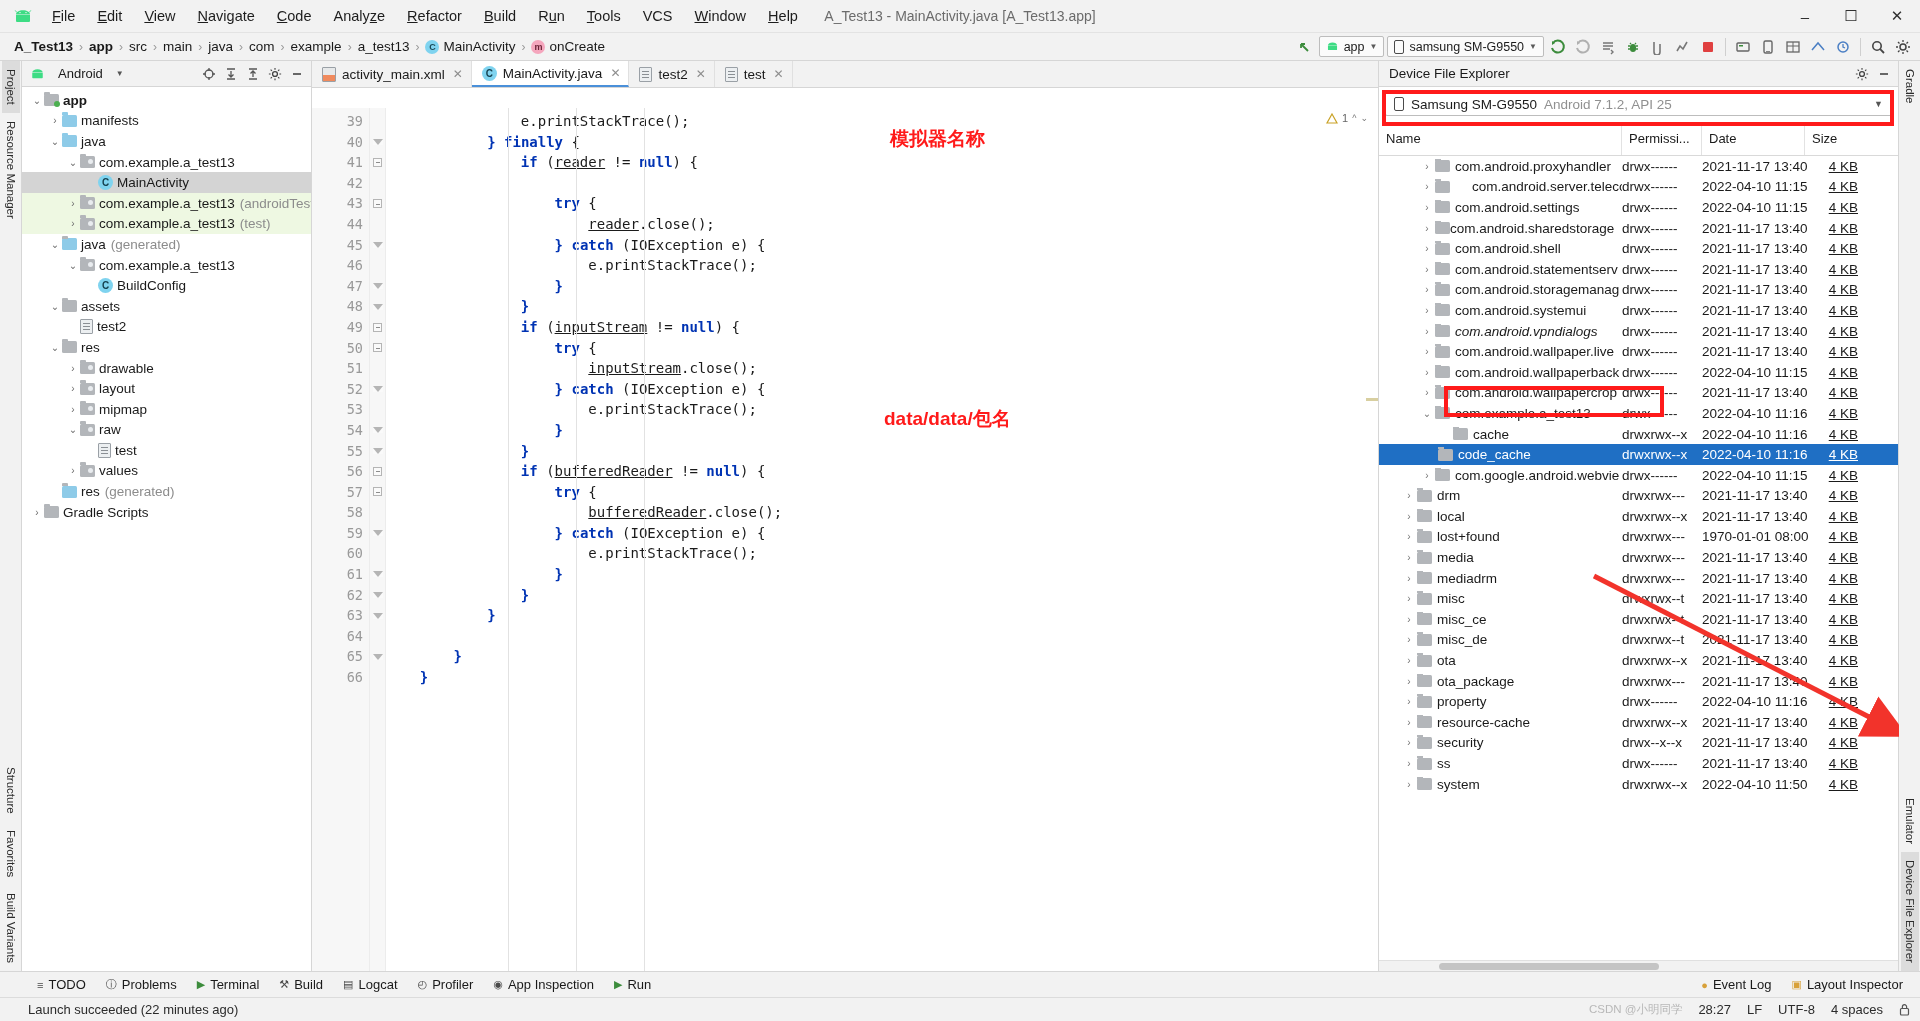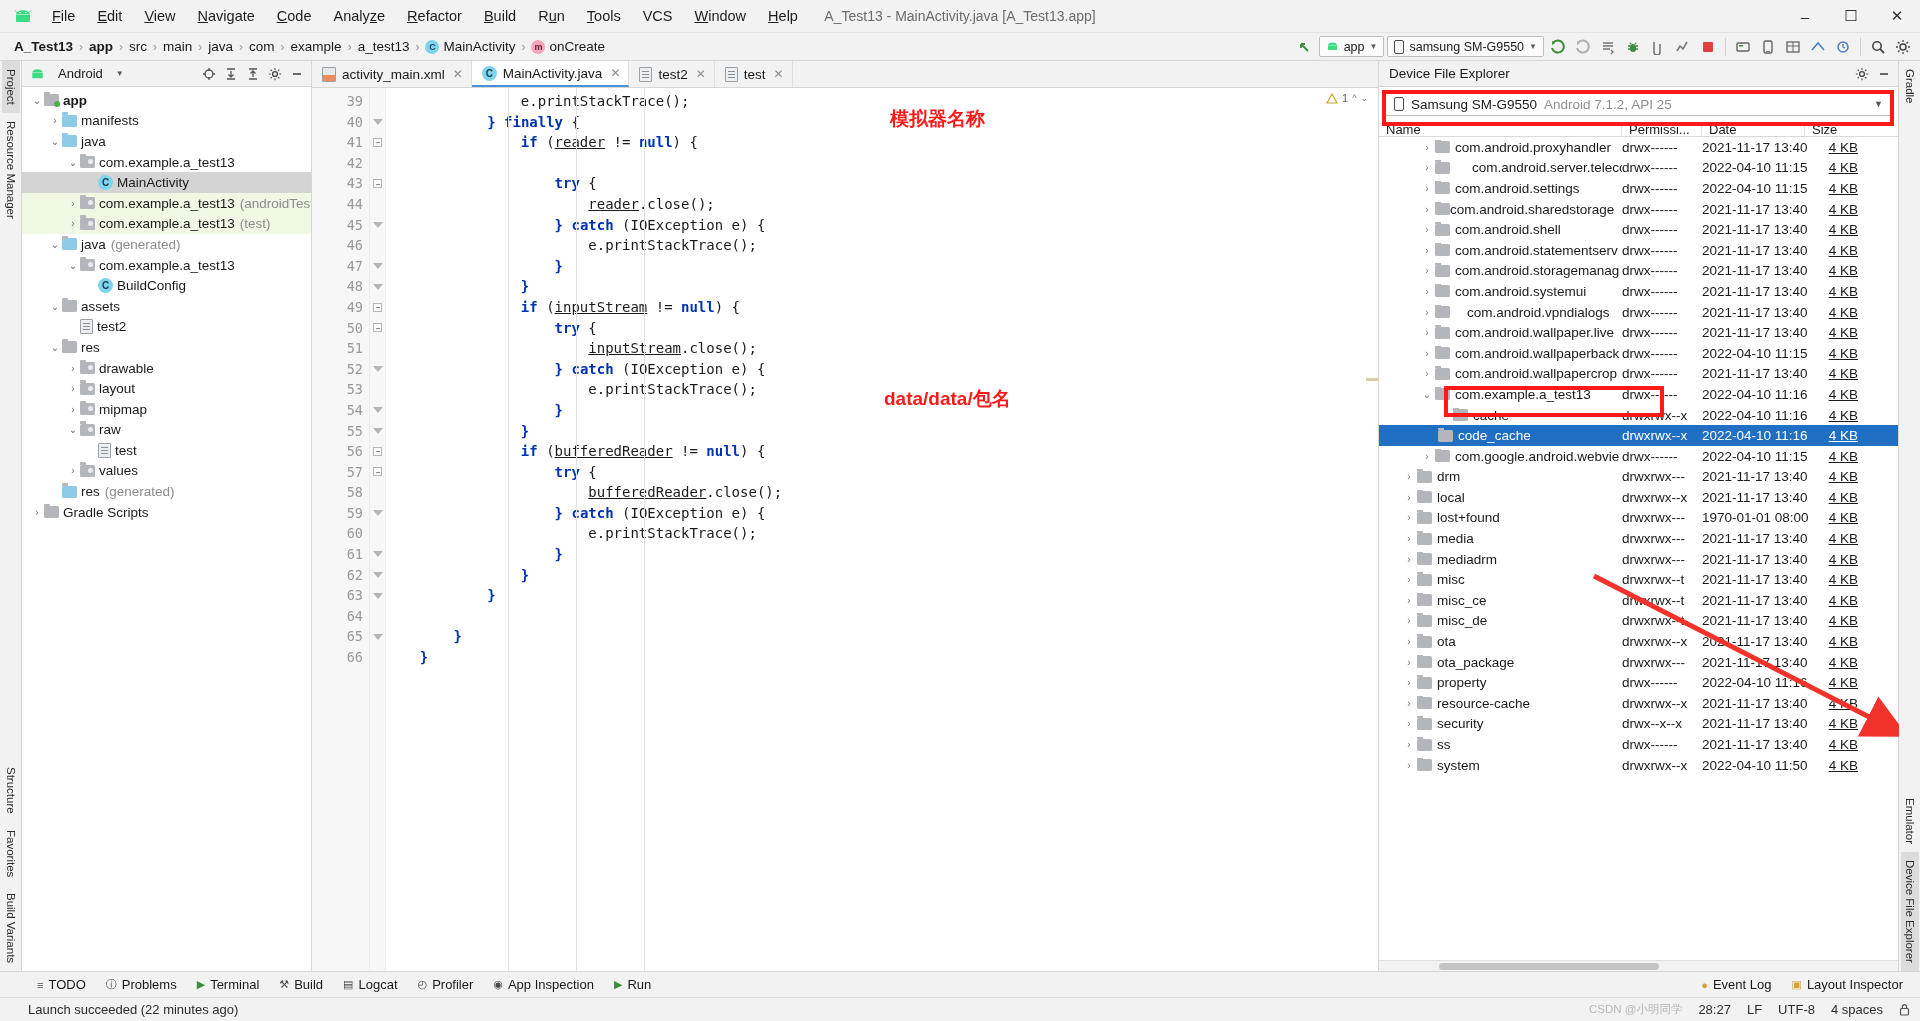--- a/index.html
+++ b/index.html
@@ -107,21 +107,21 @@
 
   
   .editor-wrap { flex:1; display:flex; flex-direction:column; min-width:0; background:#fff; }
   .tabstrip { height:27px; display:flex; align-items:stretch; background:#f2f2f2; border-bottom:1px solid #d6d6d6; flex:none; }
   .etab { display:flex; align-items:center; gap:6px; padding:0 8px 0 10px; font-size:13.5px; border-right:1px solid #e0e0e0; background:#f2f2f2; white-space:nowrap; }
   .etab.active { background:#fff; border-bottom:2px solid #4a90d9; }
   .etab .x { color:#8d8d8d; font-size:12px; margin-left:2px; }
   .xmlic { width:14px; height:15px; background:#e7e9ea; border:1px solid #9aa0a6; position:relative; border-radius:1px; flex:none; }
   .xmlic:after { content:""; position:absolute; left:0; right:0; bottom:0; height:6px; background:#f08a5d; }
 
-  .editor-body { flex:1; display:flex; min-height:0; position:relative; overflow:hidden; }
+  .editor-body { flex:1; display:flex; min-height:0; position:relative; overflow:hidden;margin-top:20px; }
   .gutter { width:58px; background:#f7f7f7; border-right:1px solid #ececec; flex:none; padding-top:3px; }
   .gnum { height:20.6px; line-height:20.6px; text-align:right; padding-right:6px; color:#999; font-family:"DejaVu Sans Mono", monospace; font-size:13.5px; }
   .folds { width:16px; background:#f7f7f7; flex:none; padding-top:3px; border-right:1px solid #ececec;}
   .frow { height:20.6px; display:flex; align-items:center; justify-content:center; }
   .fmark { width:9px; height:9px; border:1px solid #b5b5b5; background:#fafafa; }
   .fmark.tri { width:0;height:0;border:none;border-left:5px solid transparent;border-right:5px solid transparent;border-top:6px solid #b5b5b5;}
   .fmark.dash { width:9px;height:9px;border:1px solid #b5b5b5;background:#fafafa;position:relative;}
   .fmark.dash:after{content:"";position:absolute;left:1.5px;right:1.5px;top:3.5px;height:1px;background:#8c8c8c;}
   .code { flex:1; padding-top:3px; overflow:hidden; font-family:"DejaVu Sans Mono", monospace; font-size:14px; position:relative; }
   .cline { height:20.6px; line-height:20.6px; white-space:pre; }
@@ -141,21 +141,21 @@
   .dfe-head .acts { margin-left:auto; display:flex; gap:2px; }
   .dev-select-wrap { padding:5px 6px 6px 6px; flex:none; }
   .dev-select {
     height:24px; border:1px solid #bdbdbd; background:#fff; border-radius:2px;
     display:flex; align-items:center; gap:7px; padding:0 8px; font-size:13.5px;
   }
   .dev-select .dim { color:#909090; }
   .dev-select .caret { margin-left:auto; color:#555; font-size:9px; }
   .phone-ic { width:10px; height:14px; border:1.5px solid #4a4a4a; border-radius:2px; flex:none; }
 
-  .cols { height:15px; display:flex; align-items:center; background:#fff; border-bottom:1px solid #d9d9d9; font-size:13px; flex:none; }
+  .cols { height:34px; display:flex; align-items:center; background:#fff; border-bottom:1px solid #d9d9d9; font-size:13px; flex:none; }
   .col { padding-left:7px; border-right:1px solid #e2e2e2; height:100%; display:flex; align-items:center; }
   .c-name { width:243px; }
   .c-perm { width:80px; }
   .c-date { width:103px; }
   .c-size { flex:1; border-right:none; }
 
   .filelist { flex:1; overflow:hidden; position:relative; }
   .frow2 { height:20.6px; display:flex; align-items:center; font-size:13.5px; white-space:nowrap; }
   .frow2.sel { background:#1f6fc4; color:#fff; }
   .fn { width:243px; display:flex; align-items:center; overflow:hidden; }
@@ -868,21 +868,21 @@
             <div class="fp">drwx------</div>
             <div class="fd">2021-11-17 13:40</div>
             <div class="fs">4 KB</div>
           </div>
           <div class="frow2">
             <div class="fn" style="padding-left: 40px;">
               <span class="farrow">›</span>
               <span class="fold grey">
                 <i></i>
               </span>
-              <span class="fname-txt" style="margin-left: 17px;">com.android.vpndialogs</span>
+              <span class="fname-txt" style="margin-left: 5px; font-style: italic;">com.android.vpndialogs</span>
             </div>
             <div class="fp">drwx------</div>
             <div class="fd">2021-11-17 13:40</div>
             <div class="fs">4 KB</div>
           </div>
           <div class="frow2">
             <div class="fn" style="padding-left: 40px;">
               <span class="farrow">›</span>
               <span class="fold grey">
                 <i></i>

